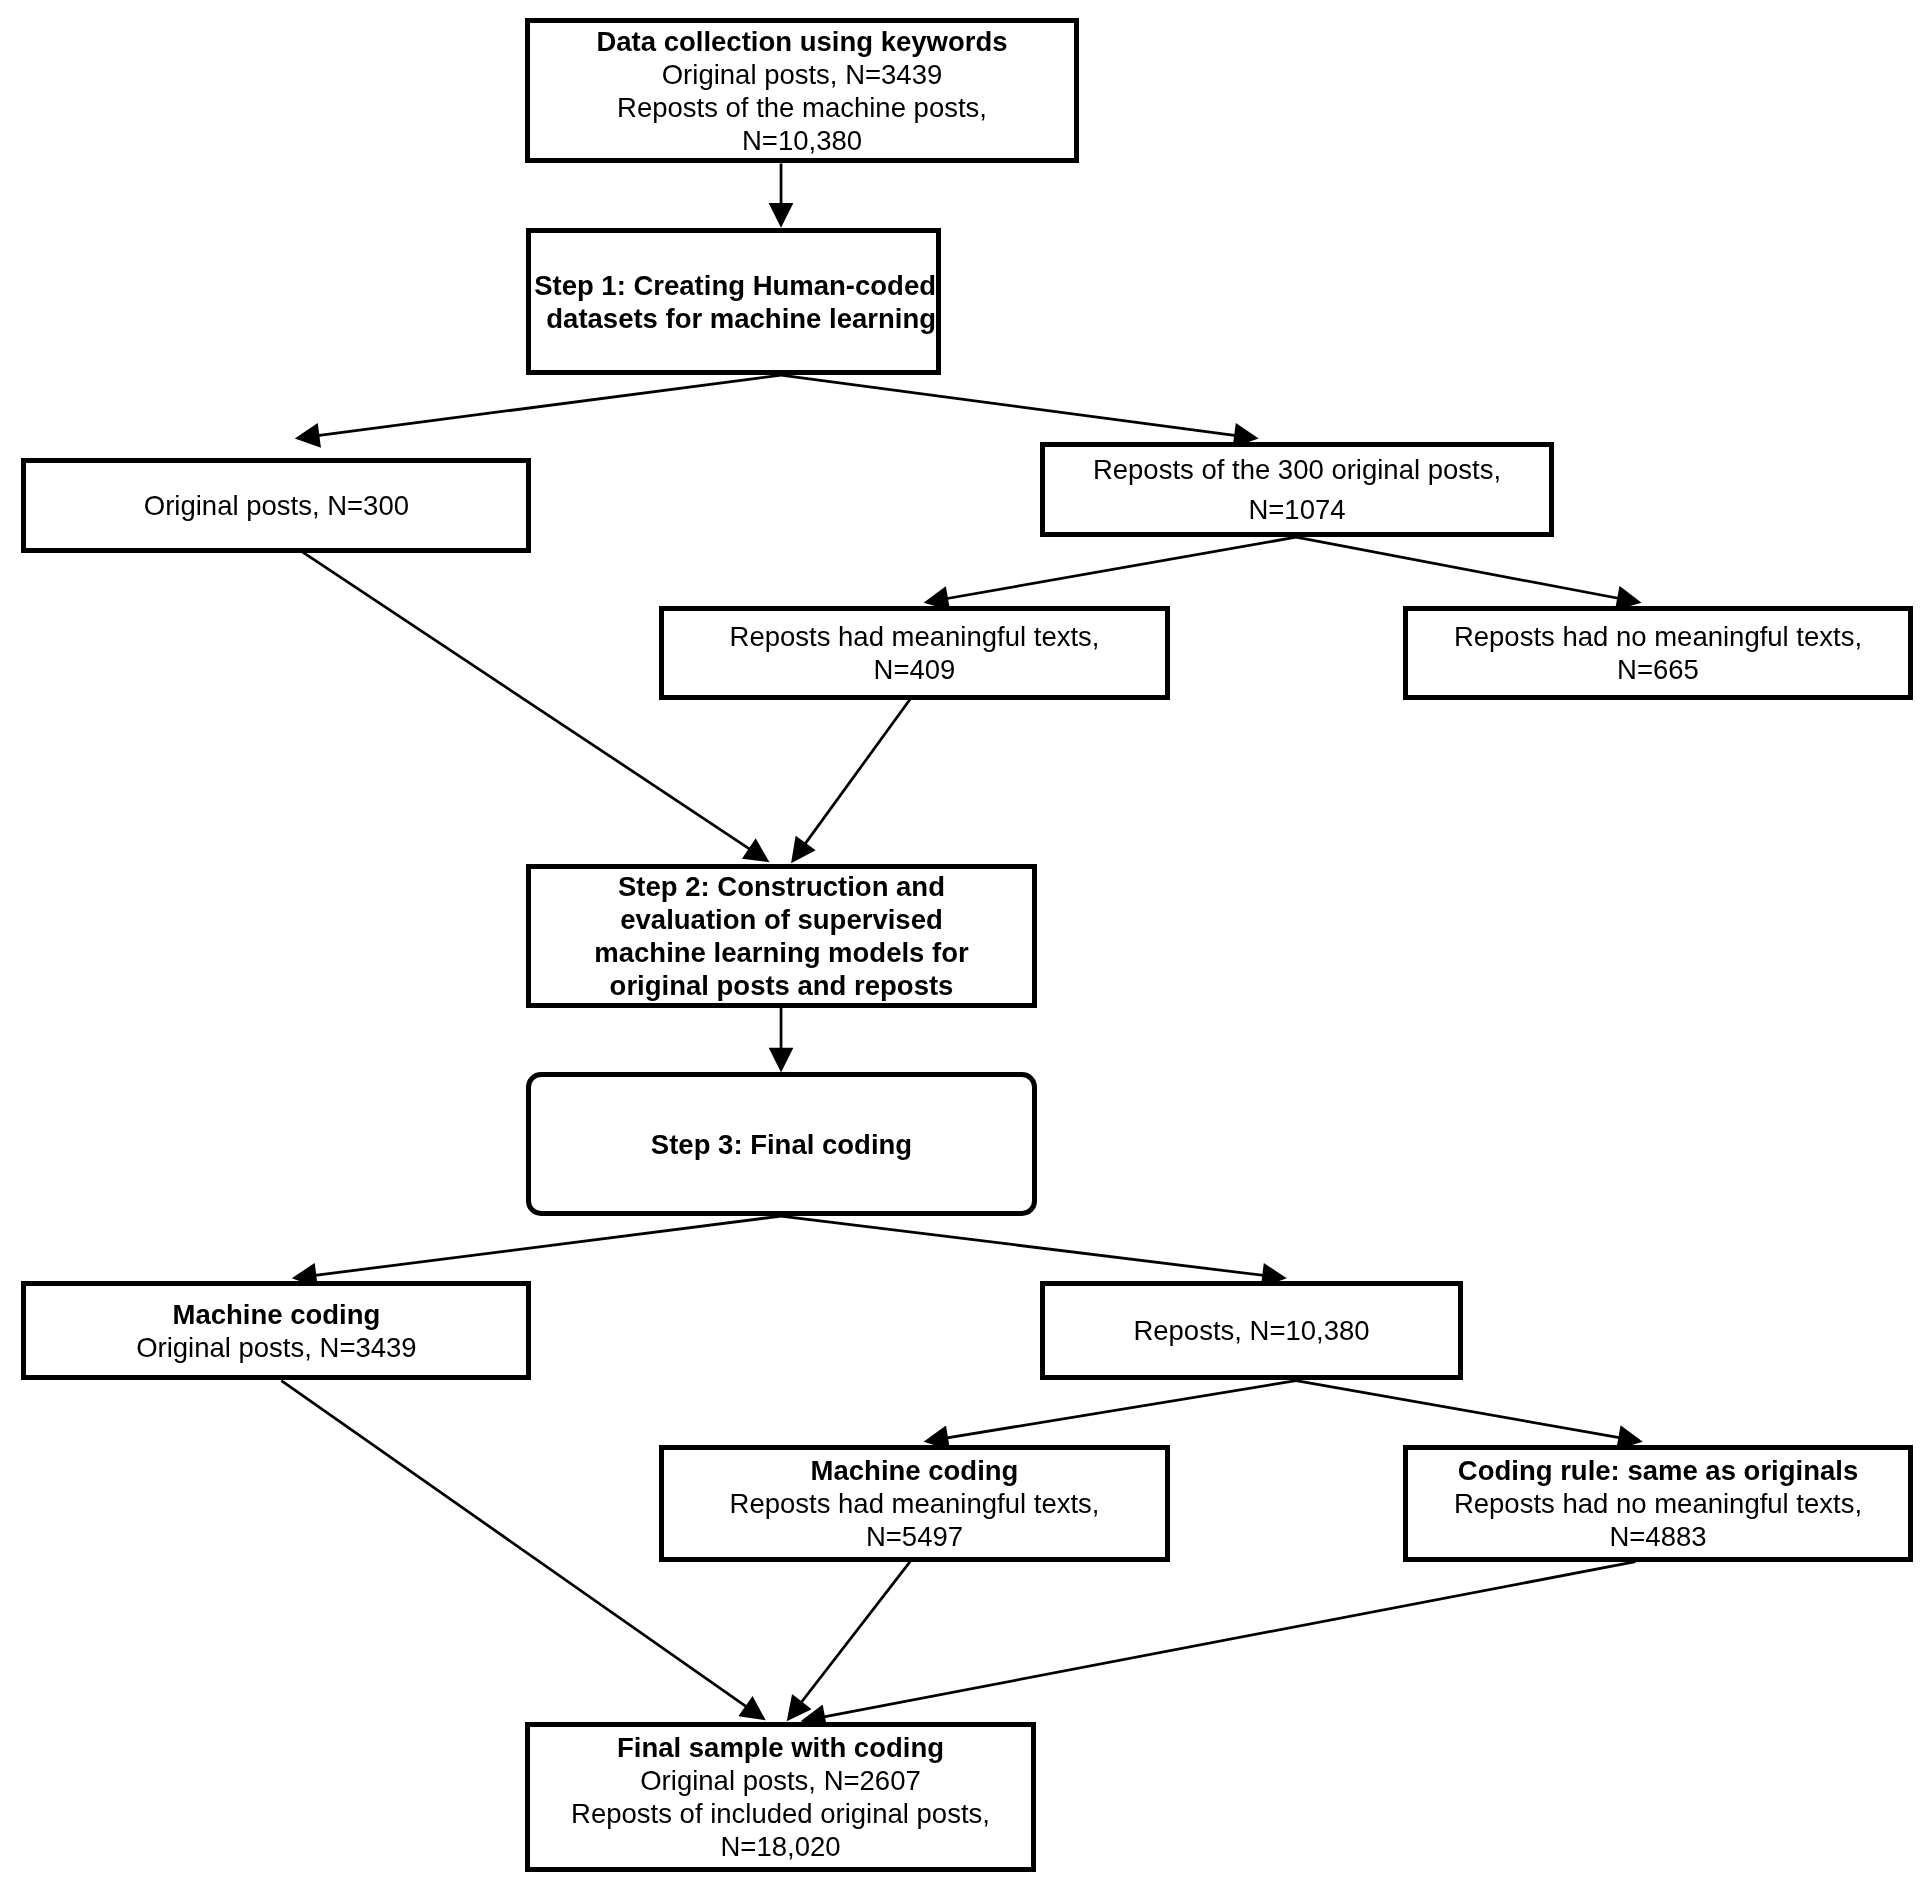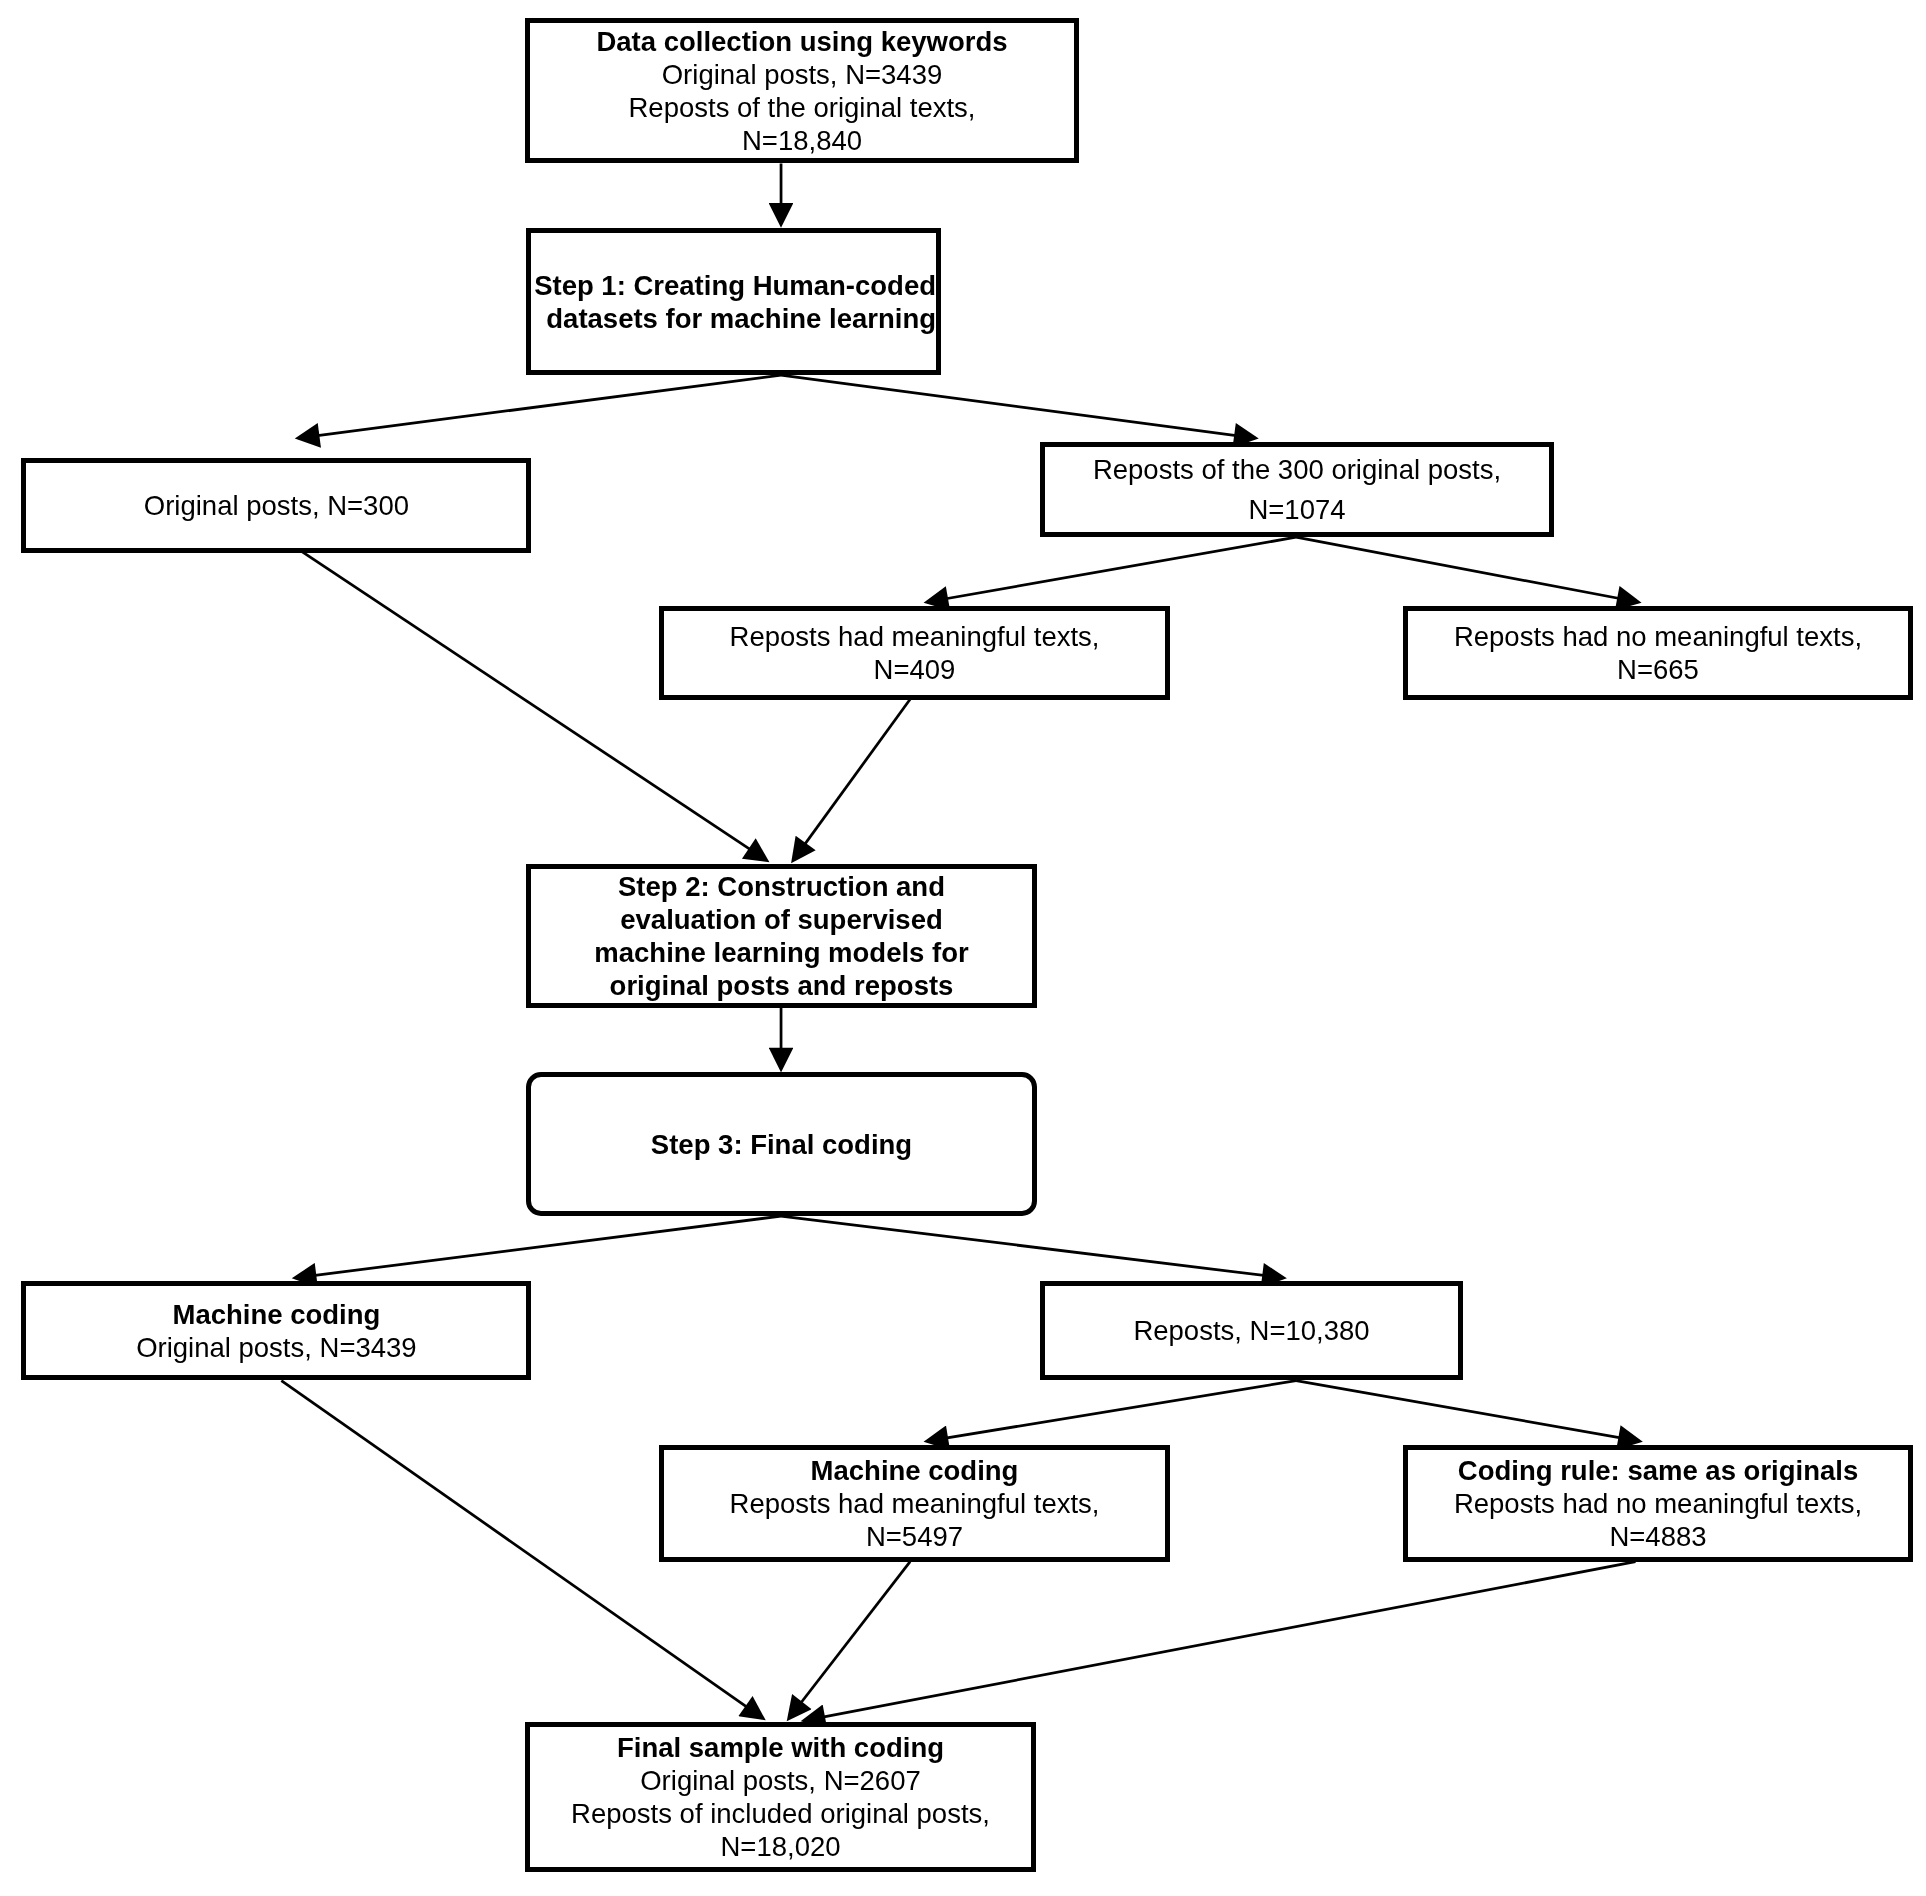--- a/index.html
+++ b/index.html
@@ -71,22 +71,22 @@
     <line x1="2119" y1="2257" x2="1516" y2="2356" marker-end="url(#ah)"></line>
     <line x1="2119" y1="2257" x2="2680" y2="2356" marker-end="url(#ah)"></line>
     <line x1="460" y1="2257" x2="1247" y2="2809" marker-end="url(#ah)"></line>
     <line x1="1488" y1="2553" x2="1290" y2="2809" marker-end="url(#ah)"></line>
     <line x1="2674" y1="2553" x2="1315" y2="2813" marker-end="url(#ah)"></line>
   </svg>
 
   <div class="node" style="left:525px;top:18.3px;width:554px;height:145px;">
     <div class="ln bold">Data collection using keywords</div>
     <div class="ln">Original posts, N=3439</div>
-    <div class="ln">Reposts of the original texts,</div>
-    <div class="ln">N=18,840</div>
+    <div class="ln">Reposts of the machine posts,</div>
+    <div class="ln">N=10,380</div>
   </div>
 
   <div class="node" style="left:526px;top:228px;width:415px;height:147px;align-items:flex-end;">
     <div class="ln bold">Step 1: Creating Human-coded</div>
     <div class="ln bold">datasets for machine learning</div>
   </div>
 
   <div class="node" style="left:21.4px;top:458px;width:510px;height:95px;">
     <div class="ln">Original posts, N=300</div>
   </div>

